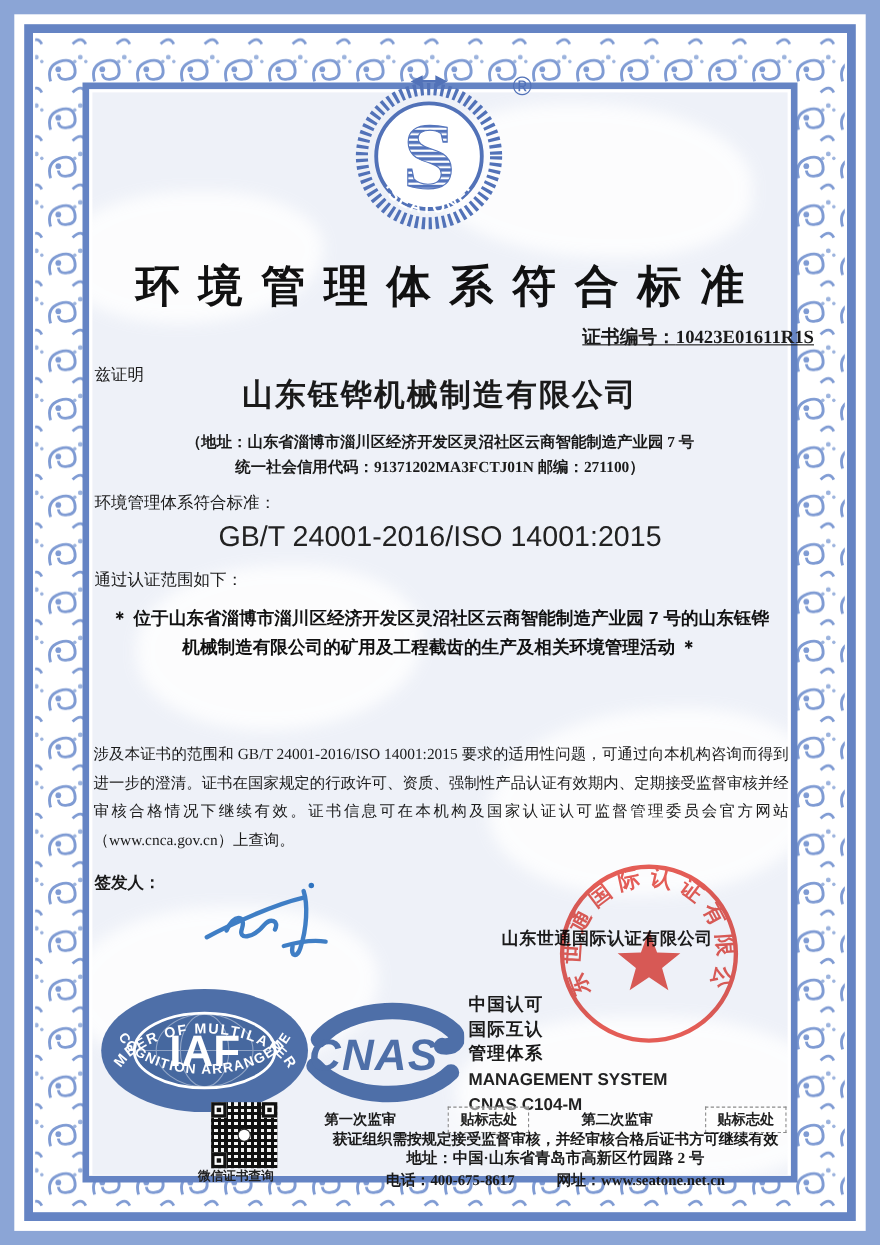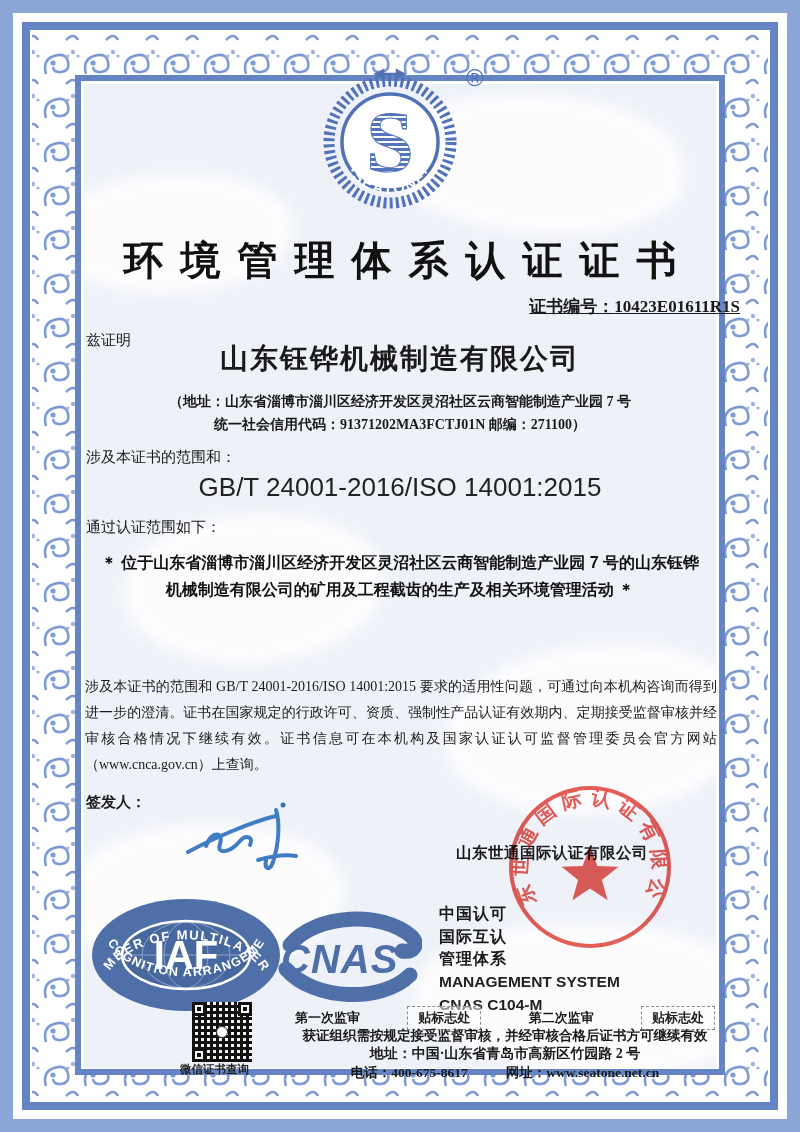--- a/index.html
+++ b/index.html
@@ -38,21 +38,21 @@
   .scope{top:549px;font-size:16px;font-weight:bold;line-height:1.7;font-family:"Liberation Sans",sans-serif;color:#111;}
   .notice{top:674px;left:85px;width:632px;font-size:14px;line-height:1.85;text-align:justify;}
   .daterow{top:757px;left:85px;width:632px;display:flex;justify-content:space-between;font-size:15px;font-weight:bold;}
   .signer{top:793px;left:86px;font-size:15px;font-weight:bold;}
   .signature{top:800px;left:180px;width:140px;height:75px;}
   .issuer{top:843px;left:456px;font-size:15.5px;font-weight:bold;letter-spacing:.5px;}
   .stamp{top:782px;left:505px;width:170px;height:170px;opacity:.88;mix-blend-mode:multiply;}
 
   .iaf{top:897px;left:88px;width:196px;height:116px;}
   .cnas{top:911px;left:276px;width:146px;height:92px;}
-  .accred{top:903px;left:439px;font-size:16px;line-height:1.42;}
+  .accred{top:903px;left:426px;font-size:16px;line-height:1.42;}
   .accred .zh{font-weight:bold;letter-spacing:1px;}
   .accred .en{font-family:"Liberation Sans",sans-serif;font-weight:bold;font-size:15.5px;line-height:1.45;color:#222;}
 
   .qr{top:1002px;left:192px;width:60px;height:60px;position:absolute;
       background:
         repeating-linear-gradient(0deg,#111 0 3px,transparent 3px 6px),
         repeating-linear-gradient(90deg,#111 0 3px,#f4f4f4 3px 6px);}
   .finder{position:absolute;width:14px;height:14px;border:3px solid #111;background:#fff;box-sizing:border-box;}
   .finder>div{position:absolute;left:2px;top:2px;width:4px;height:4px;background:#111;}
   .f1{left:0;top:0;} .f2{right:0;top:0;} .f3{left:0;bottom:0;}
@@ -120,31 +120,31 @@
       <polygon points="104,16 97,12.5 97,19.5"></polygon>
     </g>
     <text x="90" y="113" text-anchor="middle" font-family="Liberation Serif, serif" font-weight="bold" font-size="86" fill="url(#sHatch)" stroke="#5474bc" stroke-width="1">S</text>
     <path id="seatoneArc" d="M 45 110 A 52 52 0 0 0 135 110" fill="none"></path>
     <text font-family="Liberation Sans, sans-serif" font-weight="bold" font-size="15" fill="#ffffff" style="letter-spacing:2px">
       <textPath href="#seatoneArc" startOffset="50%" text-anchor="middle">·SEATONE·</textPath>
     </text>
     <text x="166" y="28" font-size="24" fill="#5272b8" font-family="Liberation Sans, sans-serif">®</text>
   </svg>
 
-  <div class="abs ctr title">环境管理体系认证证书</div>
+  <div class="abs ctr title">环境管理体系符合标准</div>
   <div class="abs certno">
     <span>证书编号：</span><span>10423E01611R1S</span>
   </div>
 
   <div class="abs certify">兹证明</div>
   <div class="abs ctr company">山东钰铧机械制造有限公司</div>
   <div class="abs ctr addr1">（地址：山东省淄博市淄川区经济开发区灵沼社区云商智能制造产业园 7 号</div>
   <div class="abs ctr addr2">统一社会信用代码：91371202MA3FCTJ01N  邮编：271100）</div>
 
-  <div class="abs stdlabel">涉及本证书的范围和：</div>
+  <div class="abs stdlabel">环境管理体系符合标准：</div>
   <div class="abs ctr standard">GB/T 24001-2016/ISO 14001:2015</div>
 
   <div class="abs scopelabel">通过认证范围如下：</div>
   <div class="abs ctr scope">
     <div>＊ 位于山东省淄博市淄川区经济开发区灵沼社区云商智能制造产业园 7 号的山东钰铧</div>
     <div>机械制造有限公司的矿用及工程截齿的生产及相关环境管理活动 ＊</div>
   </div>
 
   <div class="abs notice">涉及本证书的范围和 GB/T 24001-2016/ISO 14001:2015 要求的适用性问题，可通过向本机构咨询而得到进一步的澄清。证书在国家规定的行政许可、资质、强制性产品认证有效期内、定期接受监督审核并经审核合格情况下继续有效。证书信息可在本机构及国家认证认可监督管理委员会官方网站（www.cnca.gov.cn）上查询。</div>
 

